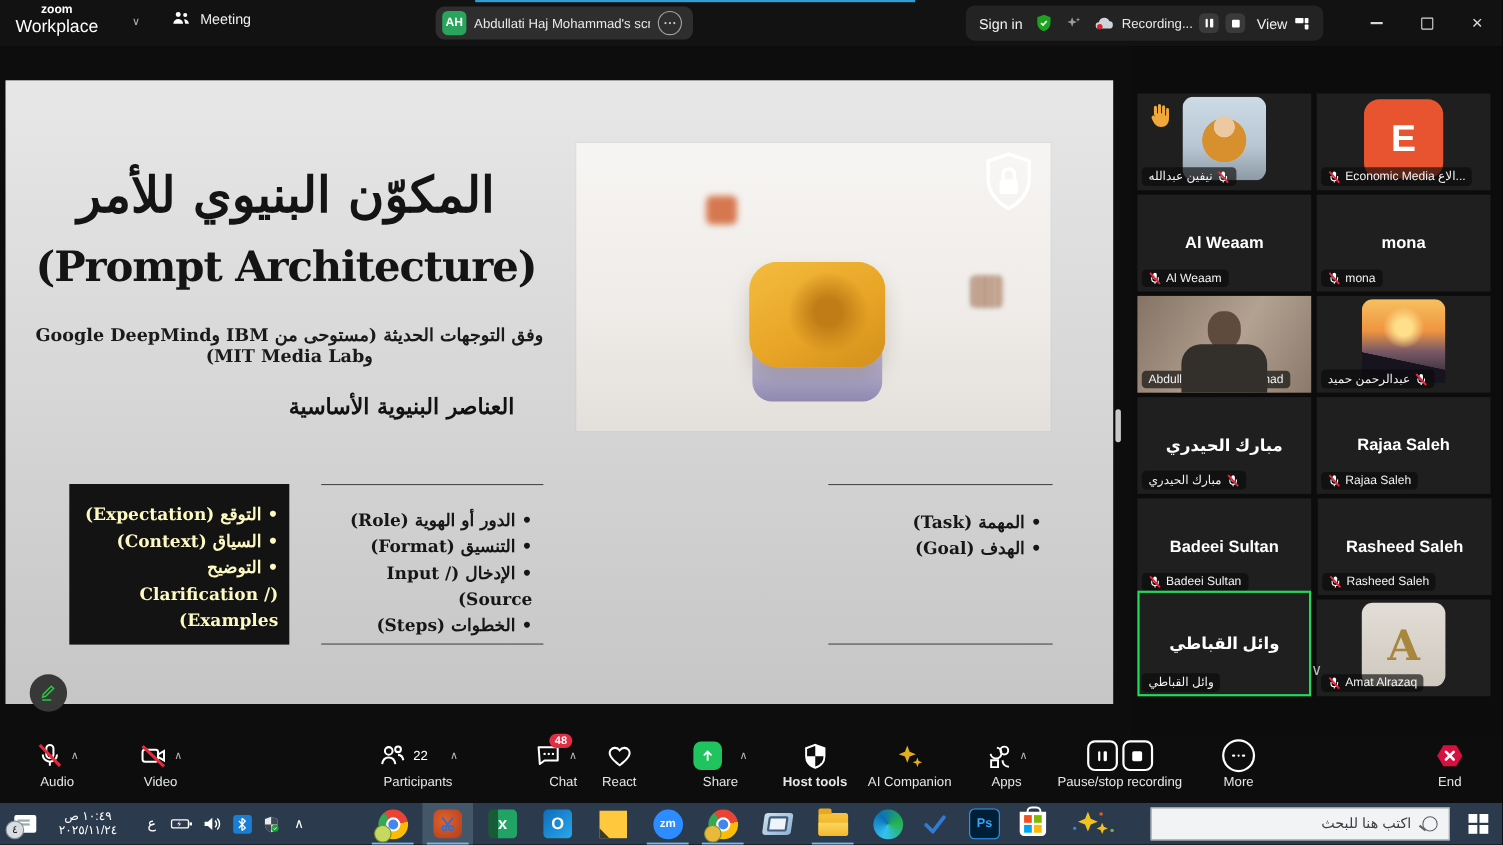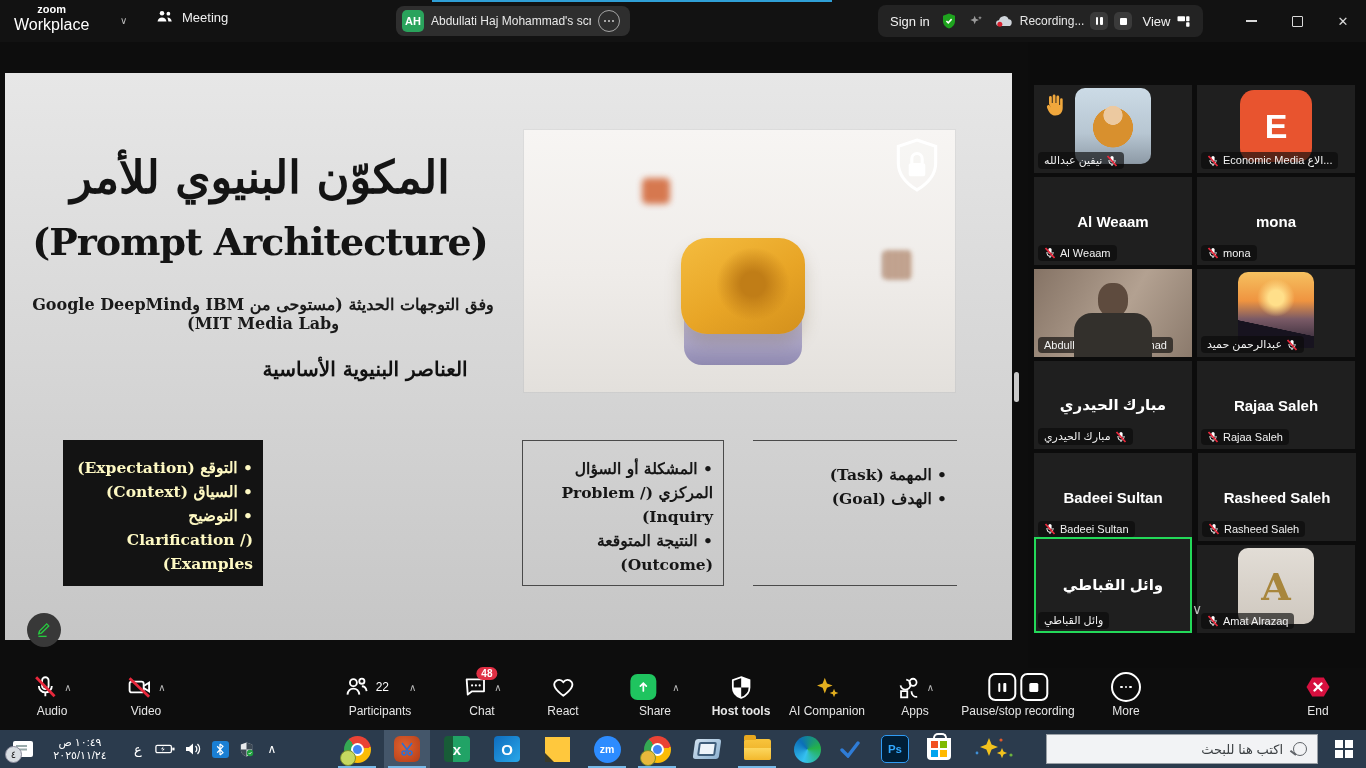--- a/index.html
+++ b/index.html
@@ -260,23 +260,25 @@
           <rect x="16" y="24" width="16" height="13" rx="2.5" fill="#fff"></rect>
           <path d="M19 24v-4a5 5 0 0 1 10 0v4" fill="none" stroke="#fff" stroke-width="3"></path>
         </svg>
       </div>
 
       <div id="col-expect" class="scol col-black">
         <div class="bl">التوقع (Expectation)</div>
         <div class="bl">السياق (Context)</div>
         <div class="bl">التوضيح (Clarification / Examples)</div>
       </div>
-      <div id="col-problem" class="scol col-box">
-        <div class="bl">المشكلة أو السؤال المركزي (Problem / Inquiry)</div>
-        <div class="bl">النتيجة المتوقعة (Outcome)</div>
+      <div id="col-role" class="scol col-lines">
+        <div class="bl">الدور أو الهوية (Role)</div>
+        <div class="bl">التنسيق (Format)</div>
+        <div class="bl">الإدخال (Input / Source)</div>
+        <div class="bl">الخطوات (Steps)</div>
       </div>
       <div id="col-task" class="scol col-lines">
         <div class="bl">المهمة (Task)</div>
         <div class="bl">الهدف (Goal)</div>
       </div>
 
       <div id="annotate-btn">
         <svg width="18" height="18" viewBox="0 0 24 24">
           <path d="M5 17l1-3.6L15.6 3.8l2.7 2.7L8.6 16.1 5 17z" fill="none" stroke="#27c93f" stroke-width="1.8"></path>
           <path d="M4.5 20.5h11" stroke="#27c93f" stroke-width="1.8"></path>
@@ -464,21 +466,21 @@
             <circle cx="9" cy="8" r="3.2"></circle>
             <path d="M3.5 19c.5-3.5 2.8-5.5 5.5-5.5s5 2 5.5 5.5"></path>
             <circle cx="16.8" cy="6.6" r="2.4"></circle>
             <path d="M16.8 11.3c2.3 0 4 1.9 4.4 4.5"></path>
           </svg>
         <span class="cnt">22</span>
         <span class="chev" style="margin-left:14px;">∧</span>
       </div>
       <span class="lbl">Participants</span>
     </div>
-    <div class="tbtn" style="left:482px;">
+    <div class="tbtn" style="left:505px;align-items:flex-end;">
       <div class="irow" style="position:relative;">
         <svg width="26" height="26" viewBox="0 0 24 24" fill="none" stroke="#fff" stroke-width="1.7">
             <path d="M4 5h16v11H9l-4 3z" stroke-linejoin="round"></path>
             <circle cx="9" cy="10.5" r="1" fill="#fff" stroke="none"></circle>
             <circle cx="12.5" cy="10.5" r="1" fill="#fff" stroke="none"></circle>
             <circle cx="16" cy="10.5" r="1" fill="#fff" stroke="none"></circle>
           </svg>
         <span class="badge">48</span>
         <span class="chev">∧</span>
       </div>

